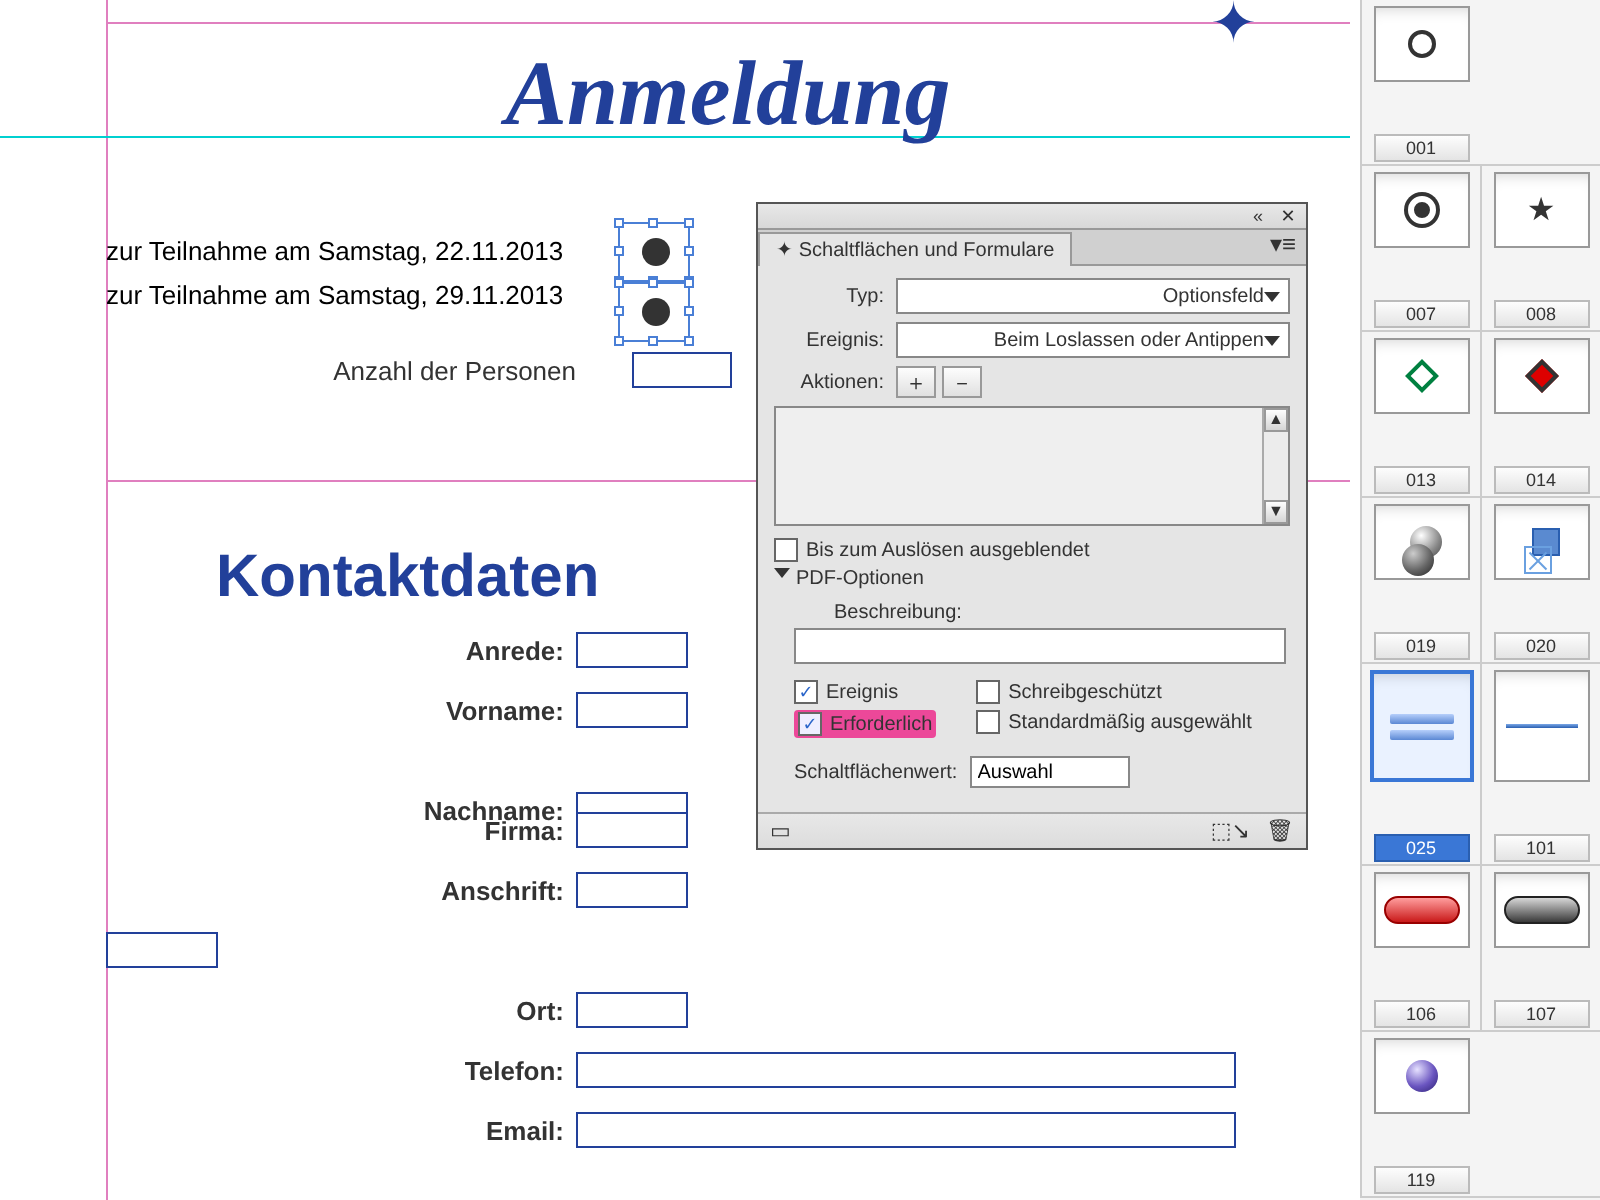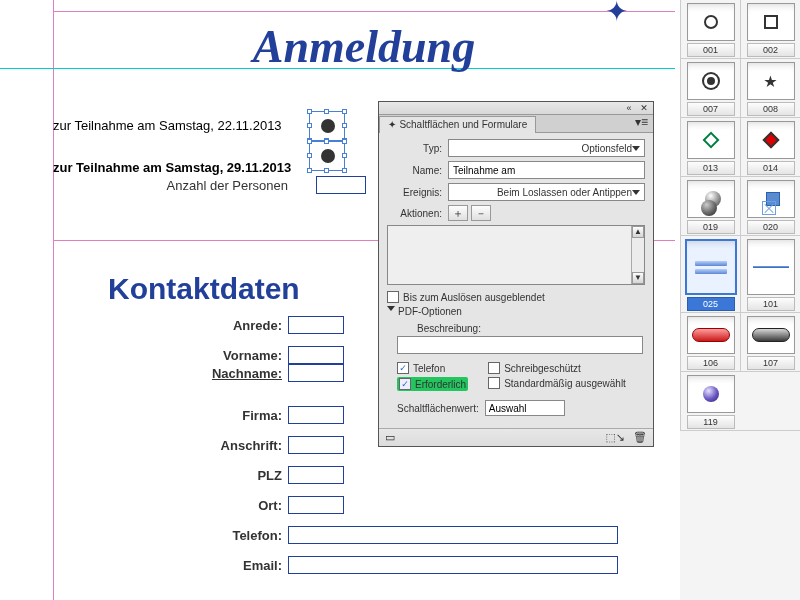--- a/index.html
+++ b/index.html
@@ -34,35 +34,35 @@
   .pselect { flex:1; height:18px; border:1px solid #888; background:#fff; display:flex; align-items:center; justify-content:flex-end; padding:0 4px; font-size:10px;}
   .tridown { width:0;height:0;border-left:4px solid transparent;border-right:4px solid transparent;border-top:5px solid #333;}
   .ptext { flex:1; height:18px; border:1px solid #888; background:#fff; padding:1px 4px; font-size:10px;}
   .act-btn { width:20px; height:16px; border:1px solid #999; background:linear-gradient(#fdfdfd,#e0e0e0); margin-right:3px; display:flex; align-items:center; justify-content:center; font-size:11px;}
   .listbox { margin:4px 0 6px 0; height:60px; border:1px solid #888; background:#efefef; position:relative;}
   .listbox-scroll { position:absolute; right:0; top:0; bottom:0; width:13px; background:#ececec; border-left:1px solid #aaa;}
   .sbtn { height:12px; background:linear-gradient(#fdfdfd,#d5d5d5); border:1px solid #999; font-size:8px; text-align:center;}
   .chk { width:12px; height:12px; border:1px solid #666; background:#fff; margin-right:4px; display:inline-flex; align-items:center; justify-content:center; font-size:9px; color:#2a65c9; flex:0 0 auto;}
   .chk.checked::after { content:"✓"; }
   .chkrow { display:flex; align-items:center; font-size:10px; margin-bottom:3px;}
-  .chkrow.hl { background:#22c55e; padding:1px 2px; border-radius:2px; width:max-content;}
+  .chkrow.hl { background:#ec4899; padding:1px 2px; border-radius:2px; width:max-content;}
   .chkgrid { display:flex; gap:20px; margin:2px 0 6px 10px; }
   .chkgrid-col { display:flex; flex-direction:column; }
   .section-toggle { display:flex; align-items:flex-start; font-size:10px; margin:0 0 6px 0;}
   .section-toggle .tri { margin-right:3px; width:0;height:0;border-left:4px solid transparent;border-right:4px solid transparent;border-top:5px solid #333;}
   .desc-label { font-size:10px; margin-left:10px; margin-bottom:2px;padding-left:20px;}
   .desc-box { margin:0 2px 8px 10px; height:18px; border:1px solid #888; background:#fff;}
   .valrow { display:flex; align-items:center; margin:0 0 8px 10px; font-size:10px; gap:6px;}
   .valrow input { width:80px; height:16px; border:1px solid #888; font-size:10px; padding:0 3px;}
   .panel-foot { height:18px; border-top:1px solid #aaa; display:flex; align-items:center; justify-content:space-between; padding:0 6px; background:linear-gradient(#e8e8e8,#dcdcdc);}
   .foot-icons { display:flex; gap:8px; font-size:11px;}
   
   .lib { position:absolute; right:0; top:0; width:120px; height:600px; background:#f4f4f4; display:flex; flex-direction:column; }
   .lib-row { flex:0 0 auto; display:flex; border-bottom:1px solid #ccc; }
-  .lib-cell { width:60px; display:flex; flex-direction:column; align-items:center; border-left:1px solid #ccc; padding:3px 0 1px 0; }
+  .lib-cell { width:60px; display:flex; flex-direction:column; align-items:center; border-left:1px solid #ccc; padding:3px 0 1px 0;gap:24px; }
   .swatch { width:48px; height:38px; background:#fff; border:1px solid #999; display:flex; align-items:center; justify-content:center; margin-bottom:2px; box-shadow: inset 0 6px 8px -6px rgba(0,0,0,0.2);}
   .swatch.sel { border:2px solid #3a77d6; background:#eaf2ff; height:56px; width:52px;}
   .swnum { font-size:9px; padding:1px 0; width:48px; text-align:center; border:1px solid #bbb; background:linear-gradient(#fdfdfd,#e4e4e4);}
   .swnum.sel { background:#3a77d6; color:#fff; border-color:#2a5fb0;}
   
   .circ { width:14px; height:14px; border:2px solid #333; border-radius:50%;}
   .circ.filled { background:#333; border:3px solid #fff; box-shadow:0 0 0 2px #333;}
   .sq { width:14px; height:14px; border:2px solid #333;}
   .star { font-size:16px; color:#333;}
   .diam { width:12px;height:12px; transform:rotate(45deg); border:2px solid #008040;}
@@ -102,21 +102,21 @@
         <div class="handle" style="right:-3px;top:-3px;"></div>
       <div class="handle" style="left:-3px;bottom:-3px;"></div>
         <div class="handle" style="right:-3px;bottom:-3px;"></div>
       <div class="handle" style="left:50%;top:-3px;margin-left:-3px;"></div>
         <div class="handle" style="left:50%;bottom:-3px;margin-left:-3px;"></div>
       <div class="handle" style="top:50%;left:-3px;margin-top:-3px;"></div>
         <div class="handle" style="top:50%;right:-3px;margin-top:-3px;"></div>
     </div>
   </div>
 
-  <div class="part-line" style="top:160px;font-weight:bold;">zur Teilnahme am Samstag, 29.11.2013</div>
+  <div class="part-line" style="top:140px;">zur Teilnahme am Samstag, 29.11.2013</div>
   <div class="radio-box" style="top:142px;">
     <div class="radio-dot"></div>
     <div class="sel-handles" style="left:-3px;top:-1px;width:36px;height:30px;">
       <div class="handle" style="left:-3px;top:-3px;"></div>
         <div class="handle" style="right:-3px;top:-3px;"></div>
       <div class="handle" style="left:-3px;bottom:-3px;"></div>
         <div class="handle" style="right:-3px;bottom:-3px;"></div>
       <div class="handle" style="left:50%;top:-3px;margin-left:-3px;"></div>
         <div class="handle" style="left:50%;bottom:-3px;margin-left:-3px;"></div>
       <div class="handle" style="top:50%;left:-3px;margin-top:-3px;"></div>
@@ -130,34 +130,33 @@
   <div class="kontakt-title">Kontaktdaten</div>
 
   <div class="form-row" style="top:316px;">
       <div class="lbl">Anrede:</div>
       <div class="field" style="width:56px;"></div>
     </div>
   <div class="form-row" style="top:346px;">
       <div class="lbl">Vorname:</div>
       <div class="field" style="width:56px;"></div>
     </div>
-  <div class="form-row" style="top:364px;text-decoration:underline;">
+  <div class="form-row" style="top:396px;">
       <div class="lbl">Nachname:</div>
       <div class="field" style="width:56px;"></div>
     </div>
   <div class="form-row" style="top:406px;">
       <div class="lbl">Firma:</div>
       <div class="field" style="width:56px;"></div>
     </div>
   <div class="form-row" style="top:436px;">
       <div class="lbl">Anschrift:</div>
       <div class="field" style="width:56px;"></div>
     </div>
   <div class="form-row" style="top:466px;">
-      <div class="lbl">PLZ</div>
       <div class="field" style="width:56px;"></div>
     </div>
   <div class="form-row" style="top:496px;">
       <div class="lbl">Ort:</div>
       <div class="field" style="width:56px;"></div>
     </div>
   <div class="form-row" style="top:526px;">
       <div class="lbl">Telefon:</div>
       <div class="field" style="width:330px;"></div>
     </div>
@@ -178,24 +177,20 @@
   </div>
   <div class="panel-body">
     <div class="prow">
       <div class="plabel">Typ:</div>
       <div class="pselect">
           <span>Optionsfeld</span>
           <div class="tridown"></div>
         </div>
     </div>
     <div class="prow">
-      <div class="plabel">Name:</div>
-      <input class="ptext" value="Teilnahme am" style="">
-    </div>
-    <div class="prow">
       <div class="plabel">Ereignis:</div>
       <div class="pselect">
           <span>Beim Loslassen oder Antippen</span>
           <div class="tridown"></div>
         </div>
     </div>
     <div class="prow">
       <div class="plabel">Aktionen:</div>
       <div class="act-btn">＋</div>
       <div class="act-btn">－</div>
@@ -215,21 +210,21 @@
     <div class="section-toggle">
       <div class="tri"></div>
       <span>PDF-Optionen</span>
     </div>
     <div class="desc-label">Beschreibung:</div>
     <div class="desc-box"></div>
     <div class="chkgrid">
       <div class="chkgrid-col">
         <div class="chkrow">
             <div class="chk checked"></div>
-            <span>Telefon</span>
+            <span>Ereignis</span>
           </div>
         <div class="chkrow hl">
             <div class="chk checked" style="background:#eef;"></div>
             <span>Erforderlich</span>
           </div>
       </div>
       <div class="chkgrid-col">
         <div class="chkrow">
             <div class="chk"></div>
             <span>Schreibgeschützt</span>
@@ -257,26 +252,20 @@
 </div>
 
 <div class="lib">
   <div class="lib-row">
     <div class="lib-cell">
         <div class="swatch">
           <div class="circ"></div>
         </div>
         <div class="swnum">001</div>
       </div>
-    <div class="lib-cell">
-        <div class="swatch">
-          <div class="sq"></div>
-        </div>
-        <div class="swnum">002</div>
-      </div>
   </div>
   <div class="lib-row">
     <div class="lib-cell">
         <div class="swatch">
           <div class="circ filled"></div>
         </div>
         <div class="swnum">007</div>
       </div>
     <div class="lib-cell">
         <div class="swatch">

